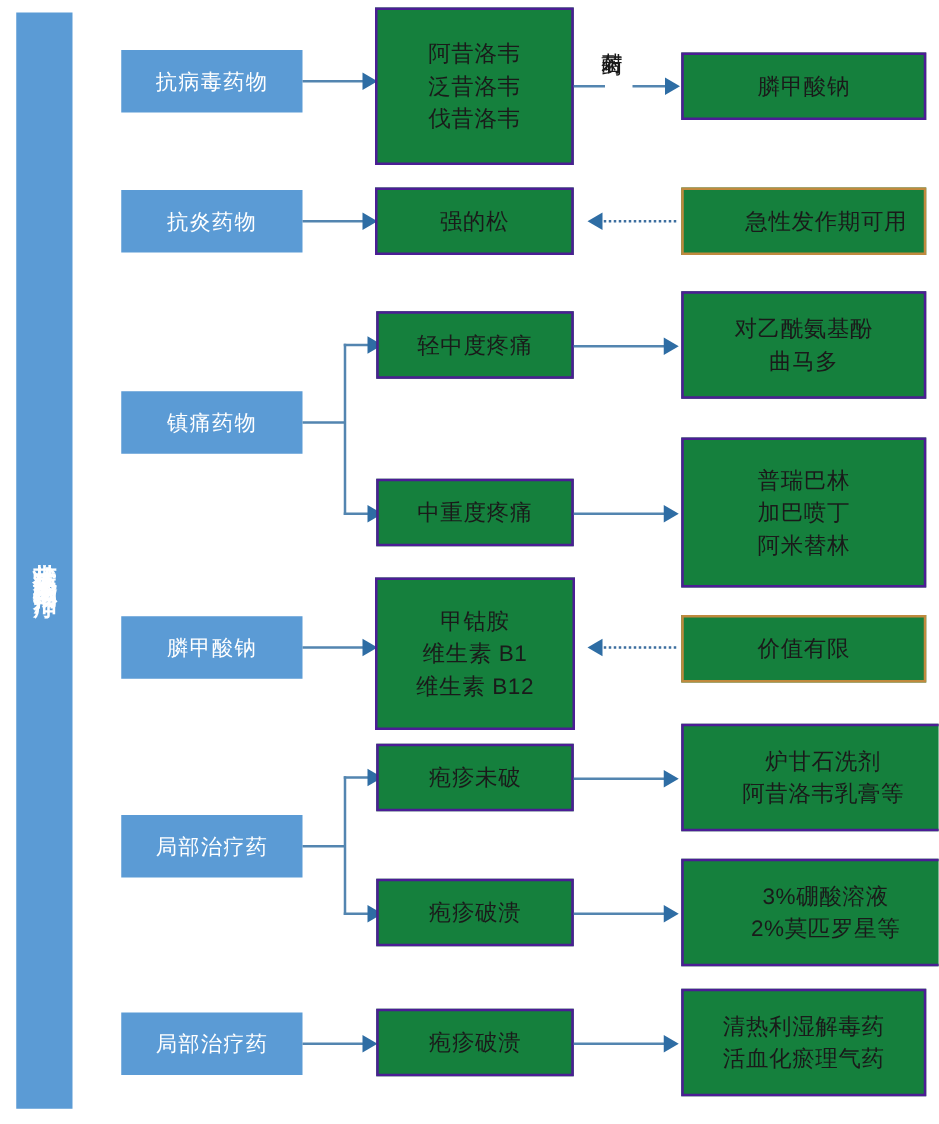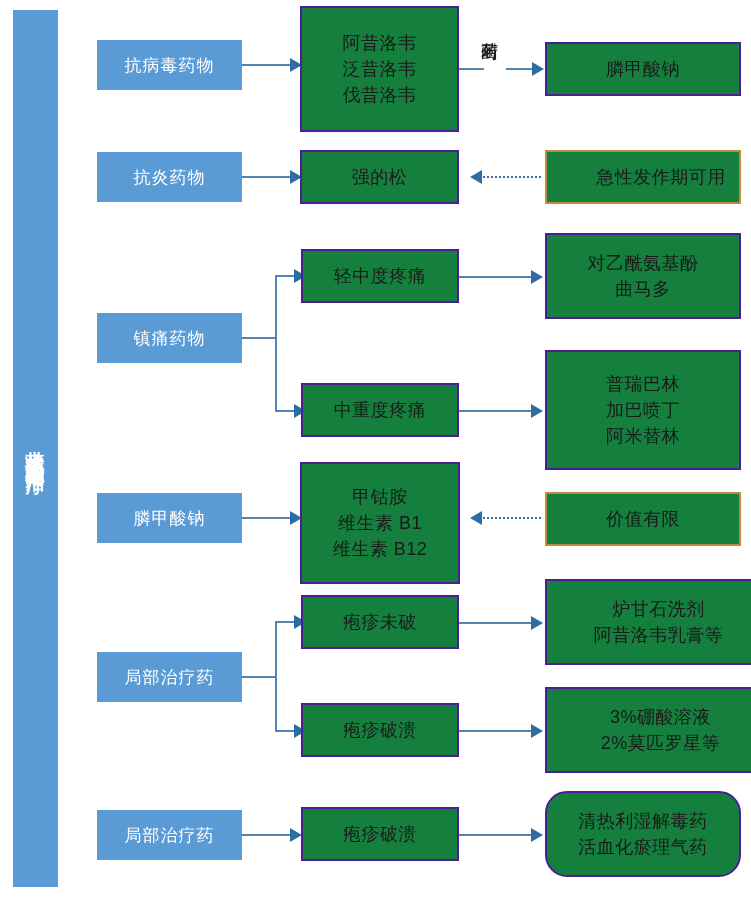--- a/index.html
+++ b/index.html
@@ -260,18 +260,18 @@
   <div class="hline" style="left:242px; top:834px; width:50px;"></div>
   <div class="arrow-r" style="left:290px; top:828px;"></div>
 
   <div class="box" style="left:301px; top:807px; width:158px; height:54px;">
     <span class="ln">疱疹破溃</span>
   </div>
 
   <div class="hline" style="left:459px; top:834px; width:74px;"></div>
   <div class="arrow-r" style="left:531px; top:828px;"></div>
 
-  <div class="box" style="left:545px; top:791px; width:196px; height:86px;border-radius:22px;">
+  <div class="box" style="left:545px; top:791px; width:196px; height:86px;">
     <span class="ln">清热利湿解毒药</span>
     <span class="ln">活血化瘀理气药</span>
   </div>
 
 </div>
 
 </body></html>

